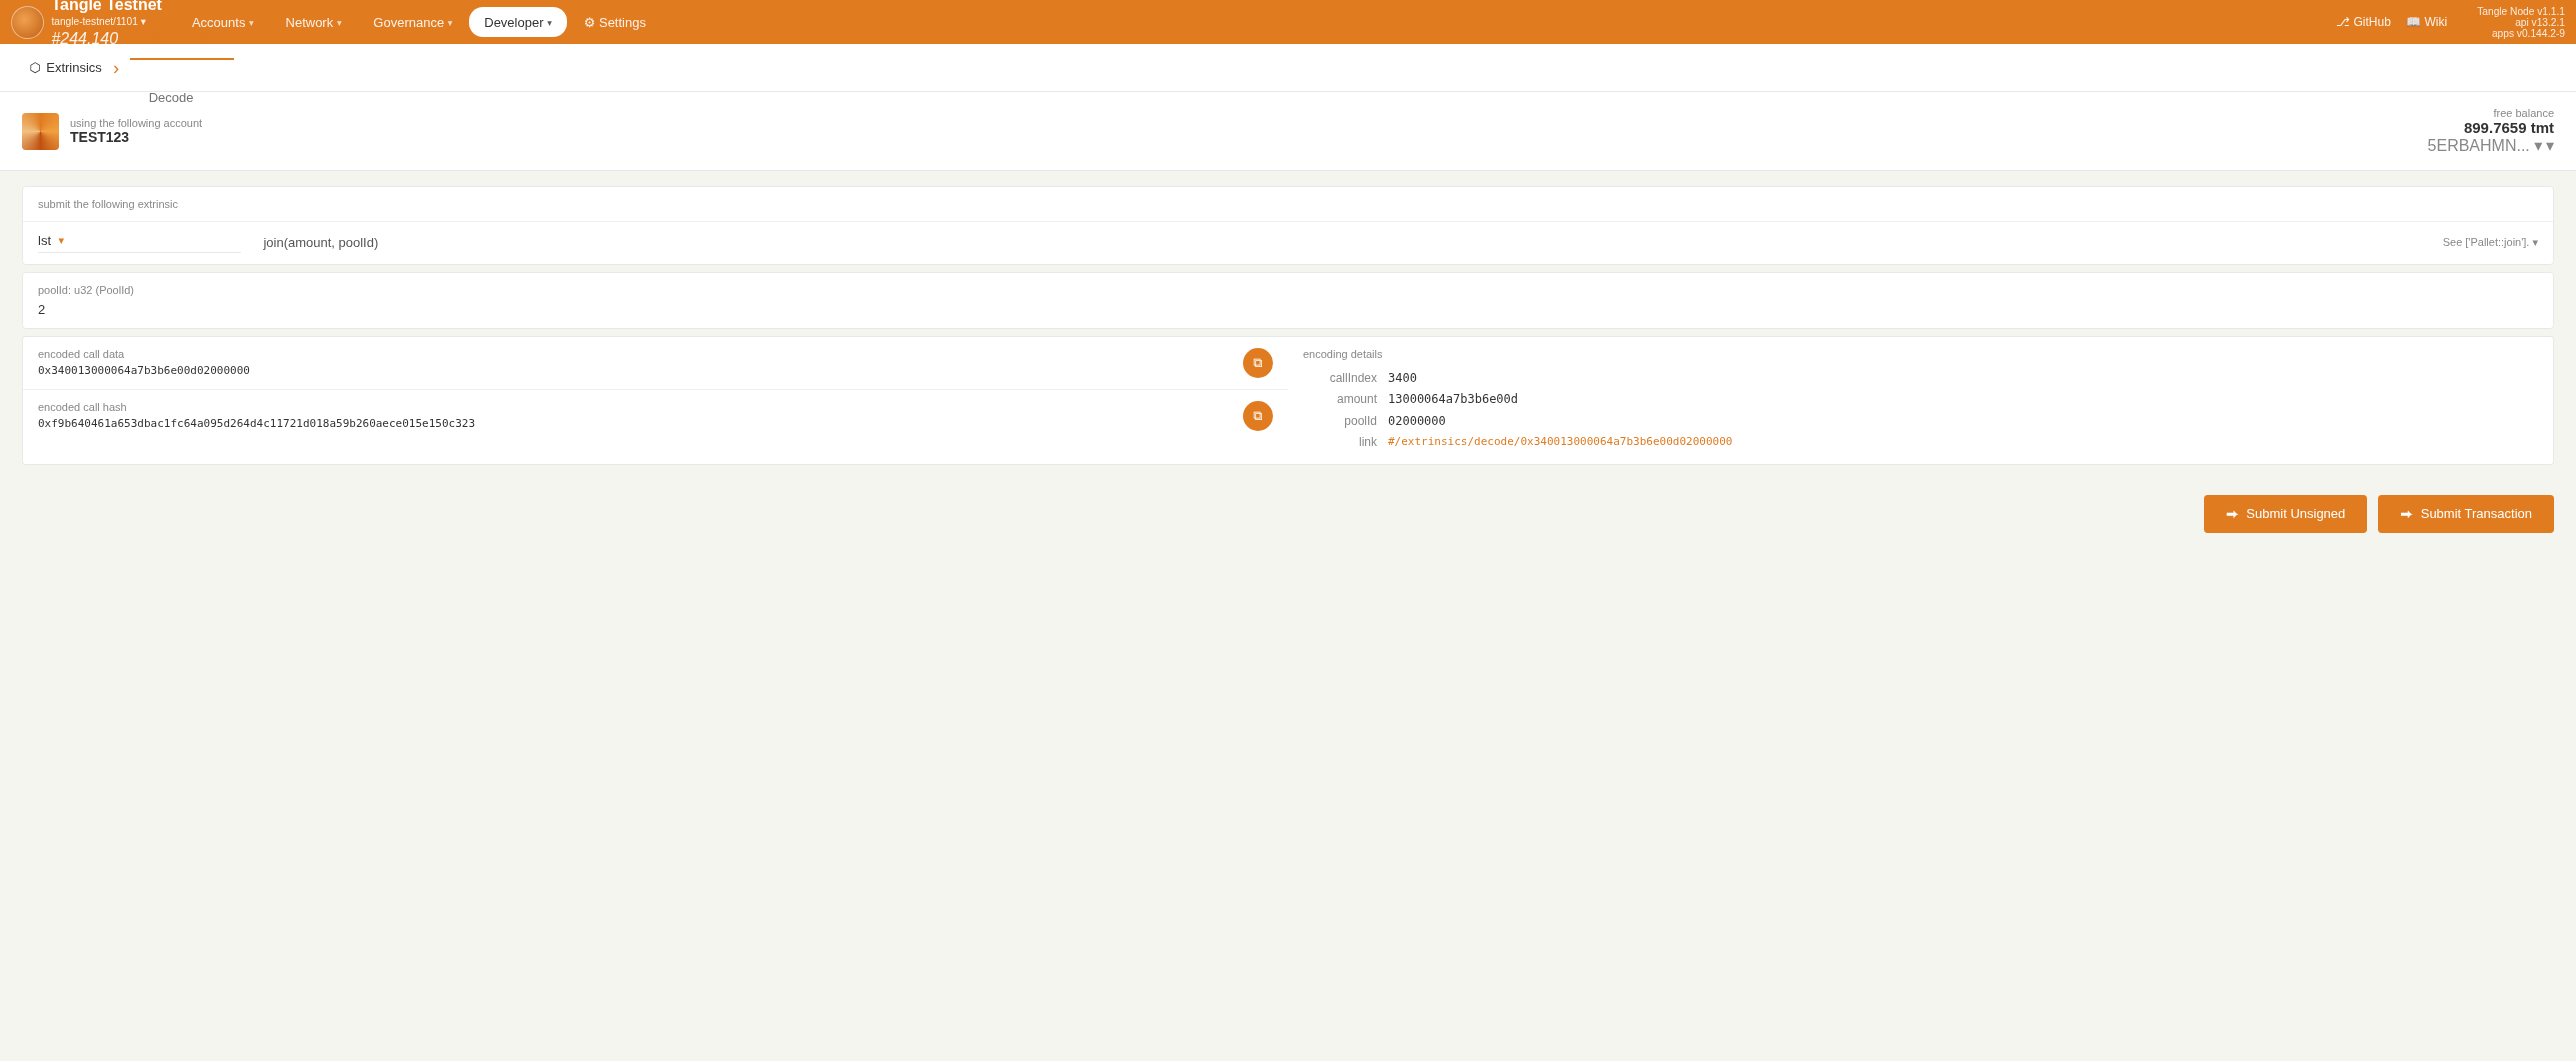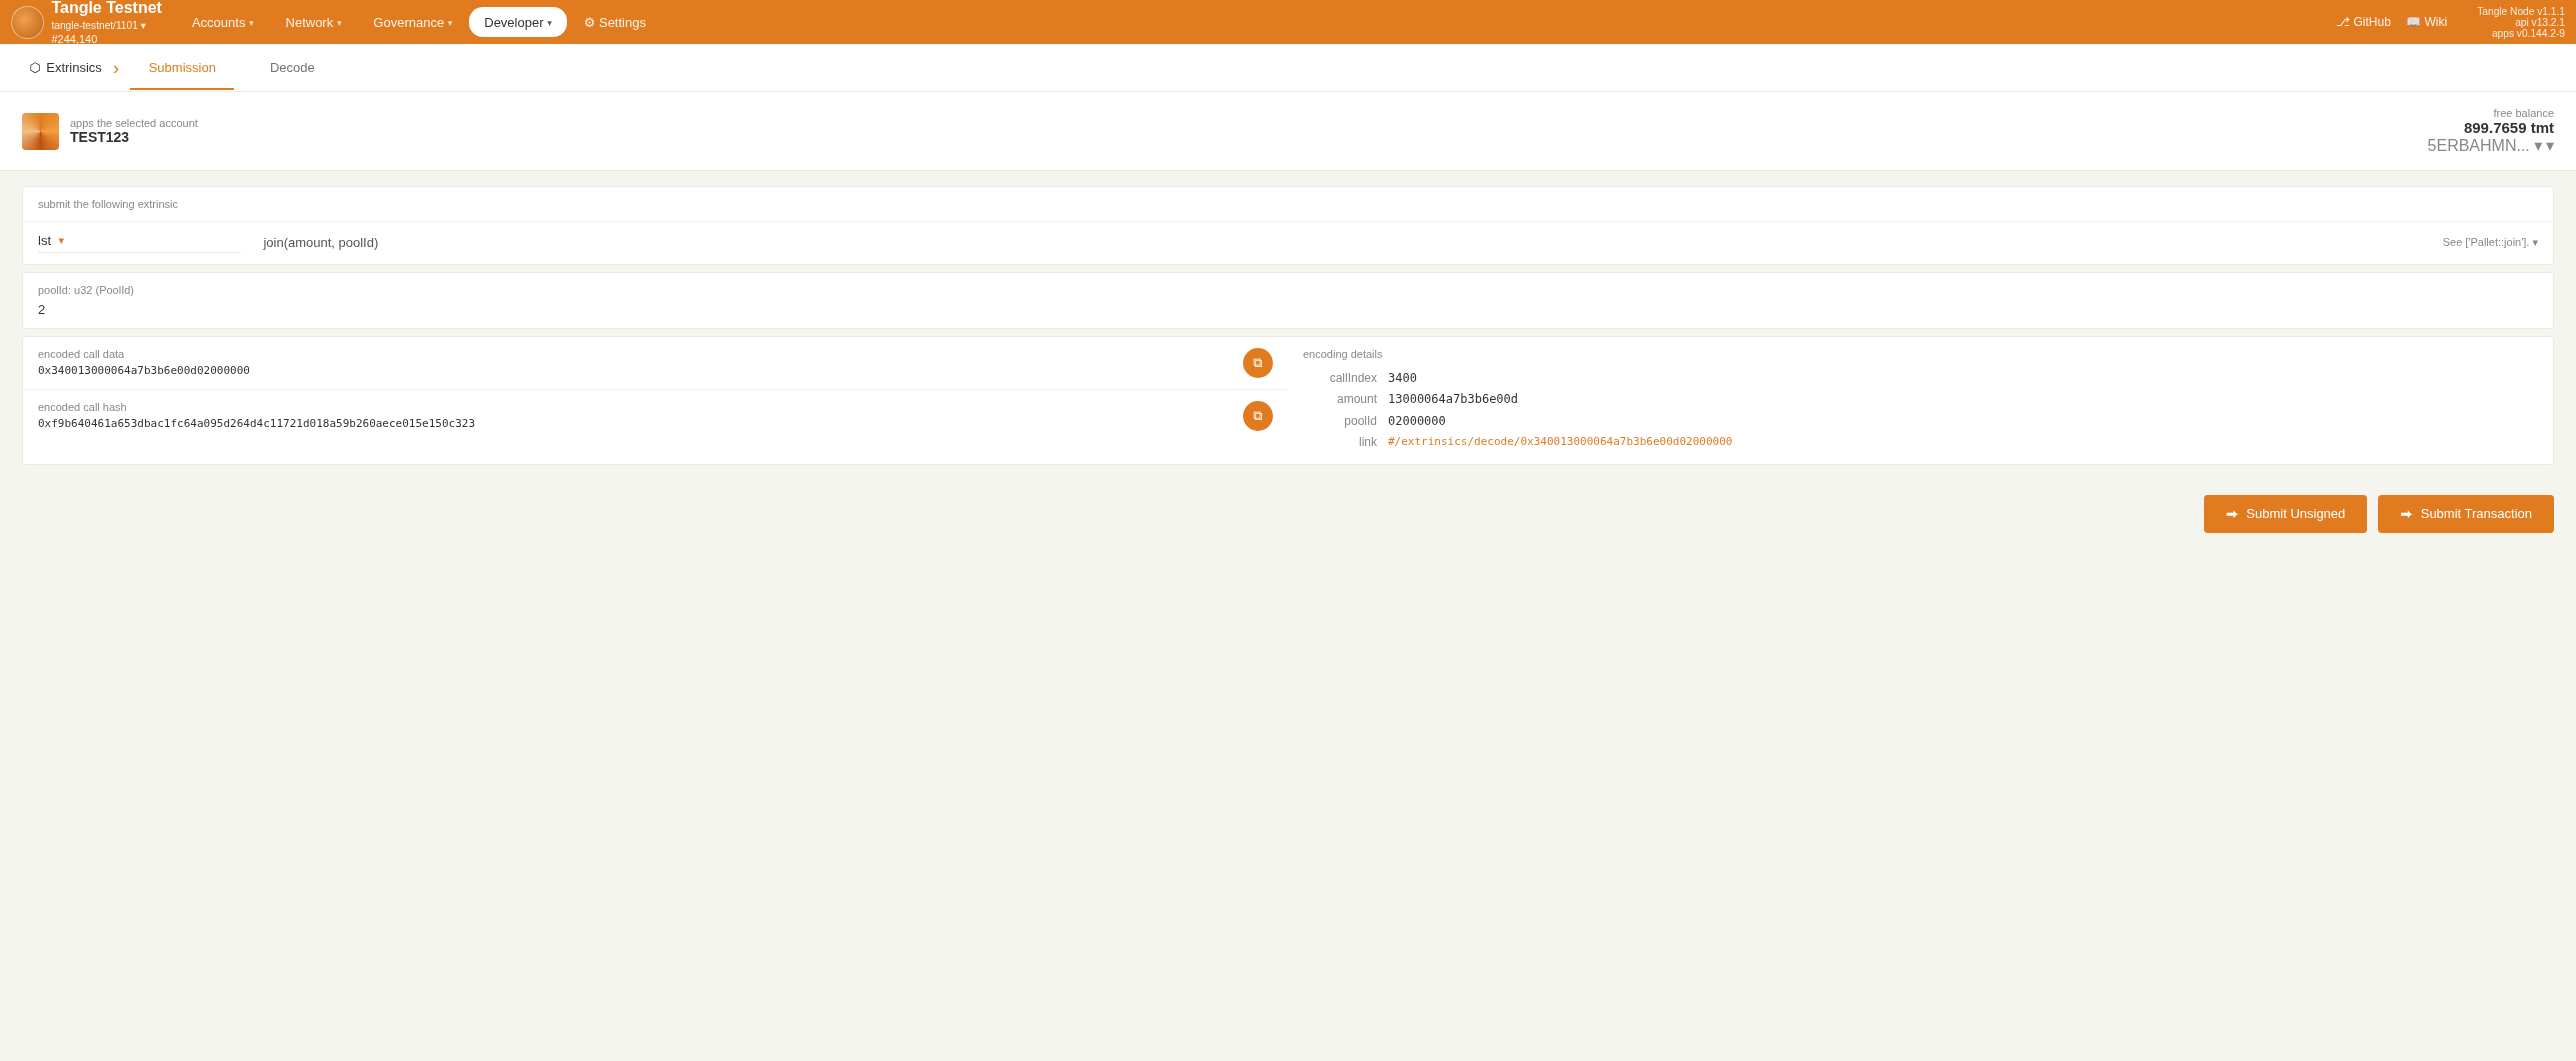--- a/index.html
+++ b/index.html
@@ -22,21 +22,21 @@
     }
     .brand-avatar {
       width: 33px; height: 33px;
       border-radius: 50%;
       background: radial-gradient(circle at 40% 40%, #f0a050, #c06010);
       border: 1.8px solid rgba(255,255,255,0.5);
     }
     .brand-text { font-size: 11px; line-height: 1.3; }
     .brand-text .name { font-weight: 700; font-size: 16px; }
     .brand-text .sub { opacity: 0.9; font-size: 10.2px; }
-    .brand-text .block { opacity: 0.9; font-size: 11px; }
+    .brand-text .block { opacity: 0.9; font-size: 16px; font-style: italic; }
 
     .nav-items { display: flex; align-items: center; gap: 1.8px; flex: 1; }
     .nav-item {
       padding: 7.4px 15px;
       color: rgba(255,255,255,0.9);
       cursor: pointer;
       border-radius: 3.7px;
       display: flex; align-items: center; gap: 3.7px;
       font-size: 13px;
       white-space: nowrap;
@@ -59,21 +59,21 @@
       border-bottom: 0.9px solid #e8e8e8;
       display: flex;
       align-items: center;
       padding: 0 22px;
       height: 48px;
     }
     .breadcrumb { display: flex; align-items: center; gap: 0; }
     .breadcrumb-item { color: #333; font-size: 13px; padding: 0 7.4px; cursor: pointer; display: flex; align-items: center; gap: 5.5px; }
     .breadcrumb-separator { color: #e07b20; font-size: 18.5px; margin: 0 3.7px; }
 
-    .page-tabs { display: flex; align-items: flex-start; gap: 17px; margin-left: 7.4px; }
+    .page-tabs { display: flex; align-items: flex-start; gap: 17px; margin-left: 7.4px; flex-direction: column; }
     .page-tab {
       padding: 13px 18.5px;
       font-size: 13px;
       color: #737373;
       cursor: pointer;
       border-bottom: 2.8px solid transparent;
       position: relative;
       top: 0.9px;
     }
     .page-tab.active { color: #e07b20; border-bottom: 2.8px solid #e07b20; font-weight: 500; }
@@ -288,21 +288,21 @@
   <div class="page-tabs">
     <div class="page-tab active">Submission</div>
     <div class="page-tab">Decode</div>
   </div>
 </div>
 
 <div class="account-section">
   <div class="account-left">
     <div class="account-avatar"></div>
     <div class="account-info">
-      <div class="label">apps the selected account</div>
+      <div class="label">using the following account</div>
       <div class="account-name">TEST123</div>
     </div>
   </div>
   <div class="account-right">
     <div class="balance-label">free balance</div>
     <div class="balance-value">899.7659 tmt</div>
     <div class="address">
       <span>5ERBAHMN... ▾</span>
       <span>▾</span>
     </div>

